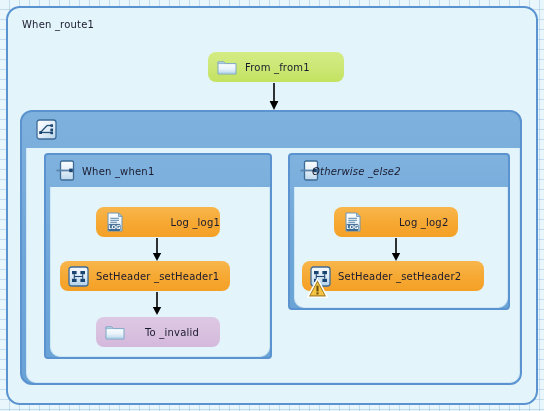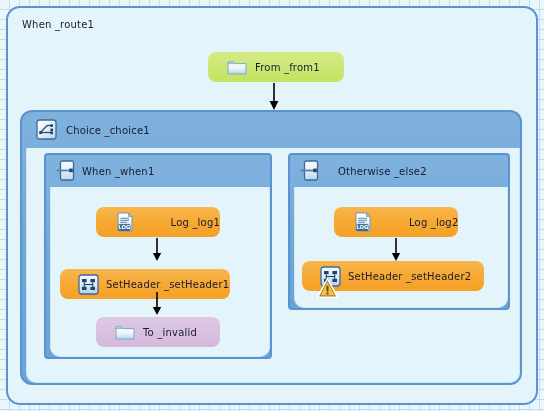--- a/index.html
+++ b/index.html
@@ -87,57 +87,58 @@
     border-radius: 0 0 10px 10px;
     box-sizing: border-box;
   }
 
   
   #otherwise {
     left: 288px; top: 153px;
     width: 222px; height: 157px;
     background: linear-gradient(to bottom, #80b2de 0%, #6ea6d8 60%, #6aa3d6 100%);
   }
-  #otherwise-label { left: 48px; top: 11px; }
+  #otherwise-label { left: 22px; top: 11px; font-style: italic; }
   #otherwise-body {
     position: absolute;
     left: 4px; top: 32px;
     width: 214px; height: 121px;
     background: #e3f4fb;
     border: 1px solid #cfe6f4;
     border-top: none;
     border-radius: 0 0 10px 10px;
     box-sizing: border-box;
   }
 
   
   .node {
     position: absolute;
     box-sizing: border-box;
     display: flex;
     align-items: center;
     border-radius: 8px;
     height: 30px;
-    padding-left: 18px;
+    padding-left: 8px;
   }
   .node .nlabel {
     font-size: 10px;
     color: #1a1a2e;
     white-space: nowrap;
     margin-left: 7px;
     letter-spacing: 0.2px;
   }
   .node.green {
     background: linear-gradient(to bottom, #d3ec83 0%, #cde878 45%, #c3e25f 100%);
   }
   .node.orange {
     background: linear-gradient(to bottom, #f8b64c 0%, #f6a832 55%, #f4a026 100%);
   }
   .node.purple {
     background: linear-gradient(to bottom, #ddc8e4 0%, #d9c1e0 50%, #d4b8dc 100%);
+    gap: 12px;
   }
 
   
   .icon {
     position: relative;
     width: 22px; height: 22px;
     flex: 0 0 22px;
   }
   .icon svg { display: block; width: 22px; height: 22px; }
   .icon.sq { width: 21px; height: 21px; flex-basis: 21px; }
@@ -201,21 +202,20 @@
         <rect x="1" y="1" width="19" height="19" rx="2.5" fill="url(#chG)" stroke="#3d6b96" stroke-width="1.3"></rect>
         <line x1="4.5" y1="13.5" x2="11" y2="6.5" stroke="#24507c" stroke-width="1.3"></line>
         <line x1="11" y1="6.5" x2="15.5" y2="6.5" stroke="#24507c" stroke-width="1.3"></line>
         <line x1="4.5" y1="13.5" x2="15.5" y2="13.5" stroke="#24507c" stroke-width="1.3"></line>
         <rect x="3.2" y="12.2" width="2.8" height="2.8" fill="#1b4571"></rect>
         <rect x="14.4" y="5.3" width="2.6" height="2.6" fill="#1b4571"></rect>
         <rect x="14.4" y="9.6" width="2.6" height="2.6" fill="#1b4571"></rect>
         <rect x="14.4" y="12.6" width="2.6" height="2.6" fill="#1b4571"></rect>
       </svg>
     </span>
-    <span class="cont-label" id="choice-label">Choice _choice1</span>
     <div id="choice-body"></div>
   </div>
 
   <div id="when" class="cont">
     <span class="icon sq" style="position:absolute; left:10px; top:5px;">
       <svg viewBox="0 0 21 21">
         <defs>
           <linearGradient id="whG" x1="0" y1="0" x2="0" y2="1">
             <stop offset="0" stop-color="#fbfdff"></stop>
             <stop offset="0.45" stop-color="#e7f1f9"></stop>
@@ -255,21 +255,21 @@
     <span class="nlabel">Log _log1</span>
   </div>
 
   <div class="arrow" style="left:152px; top:238px;">
     <svg width="10" height="24" viewBox="0 0 10 24">
       <line x1="5" y1="0" x2="5" y2="17" stroke="#000" stroke-width="1.6"></line>
       <polygon points="5,23 0.8,15 9.2,15" fill="#000"></polygon>
     </svg>
   </div>
 
-  <div class="node orange" style="left:60px; top:269px; width:170px;">
+  <div class="node orange" style="left:60px; top:261px; width:170px;">
     <span class="icon sq">
       <svg viewBox="0 0 21 21">
         <defs>
           <linearGradient id="shG1" x1="0" y1="0" x2="0" y2="1">
             <stop offset="0" stop-color="#f7fbfe"></stop>
             <stop offset="0.5" stop-color="#dcebf7"></stop>
             <stop offset="1" stop-color="#b2d1e8"></stop>
           </linearGradient>
         </defs>
         <rect x="1" y="1" width="19" height="19" rx="2.5" fill="url(#shG1)" stroke="#3d6b96" stroke-width="1.3"></rect>

